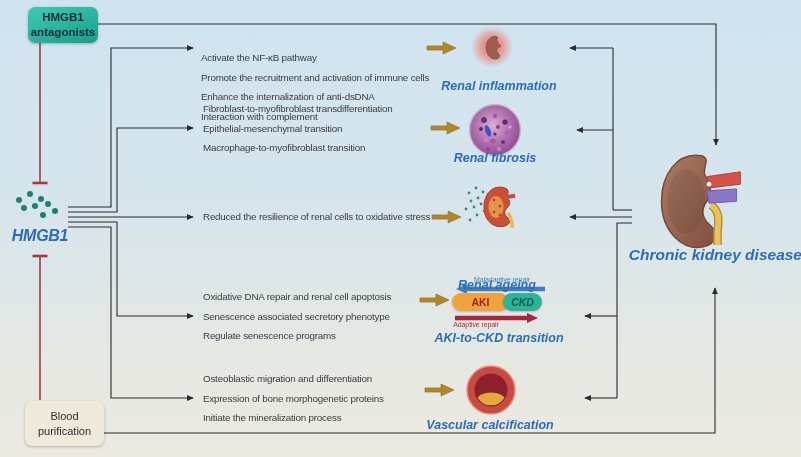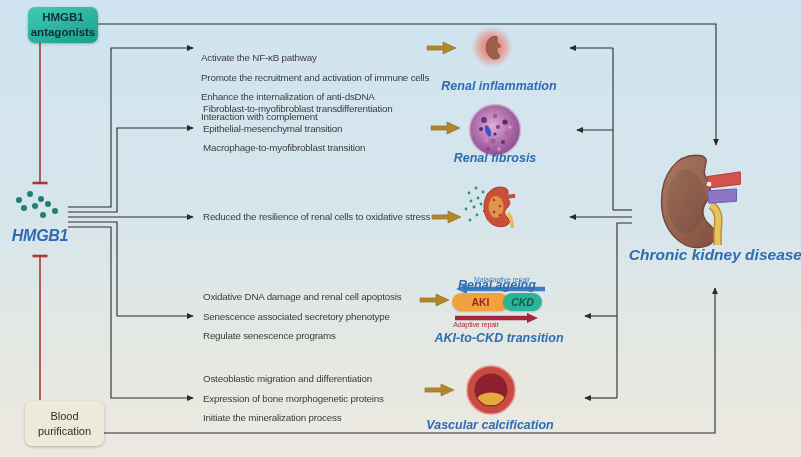--- a/index.html
+++ b/index.html
@@ -206,21 +206,21 @@
   </div>
   <div class="abs mech" style="left:203px;top:99px;">
     <div>Fibroblast-to-myofibroblast transdifferentiation</div>
     <div>Epithelial-mesenchymal transition</div>
     <div>Macrophage-to-myofibroblast transition</div>
   </div>
   <div class="abs mech" style="left:203px;top:207px;">
     <div>Reduced the resilience of renal cells to oxidative stress</div>
   </div>
   <div class="abs mech" style="left:203px;top:287px;">
-    <div>Oxidative DNA damage and renal cell apoptosis</div>
+    <div>Oxidative DNA repair and renal cell apoptosis</div>
     <div>Senescence associated secretory phenotype</div>
     <div>Regulate senescence programs</div>
   </div>
   <div class="abs mech" style="left:203px;top:369px;">
     <div>Osteoblastic migration and differentiation</div>
     <div>Expression of bone morphogenetic proteins</div>
     <div>Initiate the mineralization process</div>
   </div>
 
   <div class="abs outcome-label" style="left:414px;top:79px;">Renal inflammation</div>

